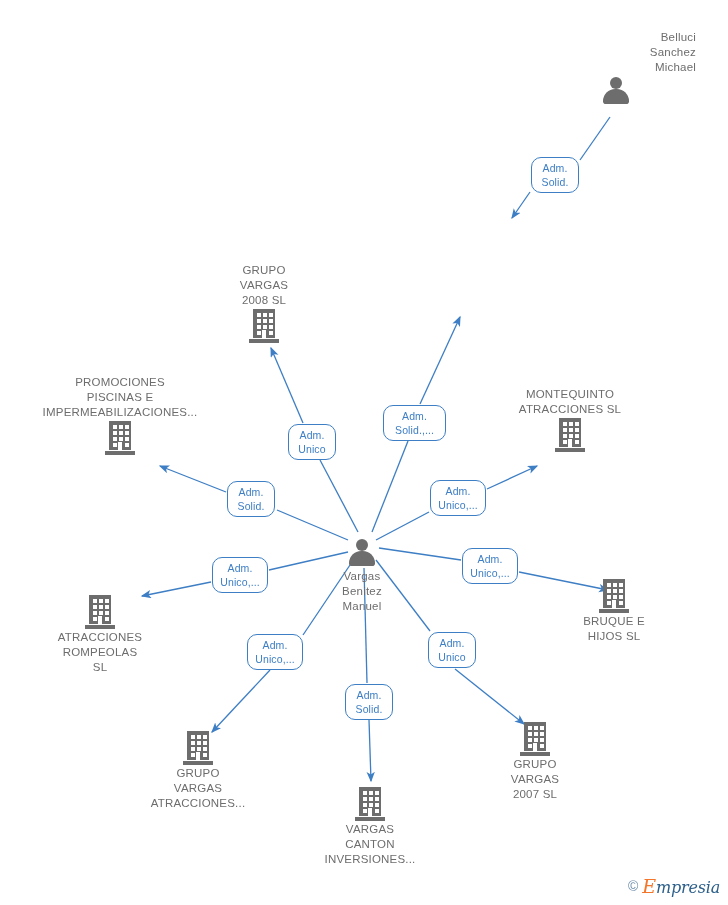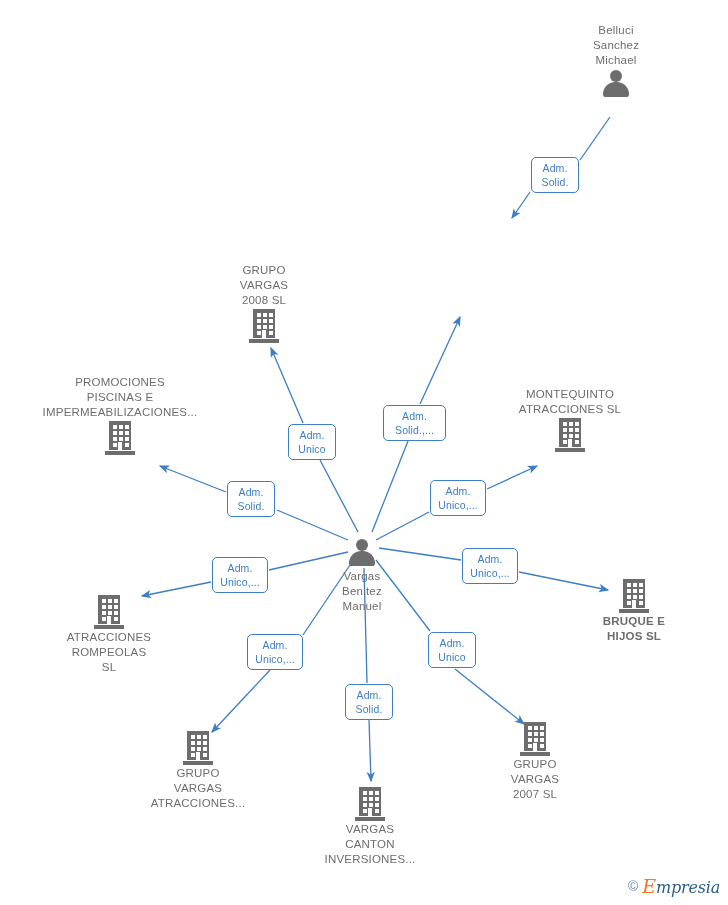--- a/index.html
+++ b/index.html
@@ -75,21 +75,21 @@
   }
   .gray  { color: #6d6d6d; }
   .orange{ color: #f96233; }
 
   
   .chip {
     position: absolute;
     box-sizing: border-box;
     background: #ffffff;
     border: 1.4px solid #3d7ec4;
-    border-radius: 5px;
+    border-radius: 10px;
     color: #3d7ec4;
     font-size: 10.5px;
     line-height: 14px;
     text-align: center;
     padding: 3px 4px 4px 4px;
     white-space: pre-line;
     letter-spacing: 0.1px;
   }
   
   .watermark {
@@ -143,21 +143,21 @@
       <line x1="270" y1="670" x2="212" y2="732" marker-end="url(#arrow)"></line>
 
       <line x1="364" y1="568" x2="367" y2="683"></line>
       <line x1="369" y1="720" x2="371" y2="781" marker-end="url(#arrow)"></line>
 
       <line x1="376" y1="560" x2="430" y2="631"></line>
       <line x1="455" y1="669" x2="524" y2="724" marker-end="url(#arrow)"></line>
     </g>
   </svg>
 
-  <div class="node" style="left:616px; top:23px;">
+  <div class="node" style="left:616px; top:30px;text-align:right;">
     <div class="nlabel">Belluci
 Sanchez
 Michael</div>
     <div class="glyph prs gray">
       <span class="head"></span>
         <span class="body"></span>
     </div>
   </div>
 
 
@@ -229,42 +229,42 @@
   <div class="node" style="left:362px; top:537px;">
     <div class="glyph prs gray">
       <span class="head"></span>
         <span class="body"></span>
     </div>
     <div class="nlabel">Vargas
 Benitez
 Manuel</div>
   </div>
 
-  <div class="node" style="left:634px; top:578px;font-weight:bold;">
+  <div class="node" style="left:614px; top:578px;">
     <div class="glyph bld gray">
       <span class="tower"></span>
       <span class="win" style="left:8px;  top:4px;"></span>
         <span class="win" style="left:14px; top:4px;"></span>
         <span class="win" style="left:20px; top:4px;"></span>
       <span class="win" style="left:8px;  top:10px;"></span>
         <span class="win" style="left:14px; top:10px;"></span>
         <span class="win" style="left:20px; top:10px;"></span>
       <span class="win" style="left:8px;  top:16px;"></span>
         <span class="win" style="left:14px; top:16px;"></span>
         <span class="win" style="left:20px; top:16px;"></span>
       <span class="win" style="left:8px;  top:22px;"></span>
         <span class="win" style="left:20px; top:22px;"></span>
       <span class="door"></span>
       <span class="base"></span>
     </div>
     <div class="nlabel">BRUQUE E
 HIJOS SL</div>
   </div>
 
-  <div class="node" style="left:109px; top:594px;text-align:center;">
+  <div class="node" style="left:100px; top:594px;text-align:center;">
     <div class="glyph bld gray">
       <span class="tower"></span>
       <span class="win" style="left:8px;  top:4px;"></span>
         <span class="win" style="left:14px; top:4px;"></span>
         <span class="win" style="left:20px; top:4px;"></span>
       <span class="win" style="left:8px;  top:10px;"></span>
         <span class="win" style="left:14px; top:10px;"></span>
         <span class="win" style="left:20px; top:10px;"></span>
       <span class="win" style="left:8px;  top:16px;"></span>
         <span class="win" style="left:14px; top:16px;"></span>

